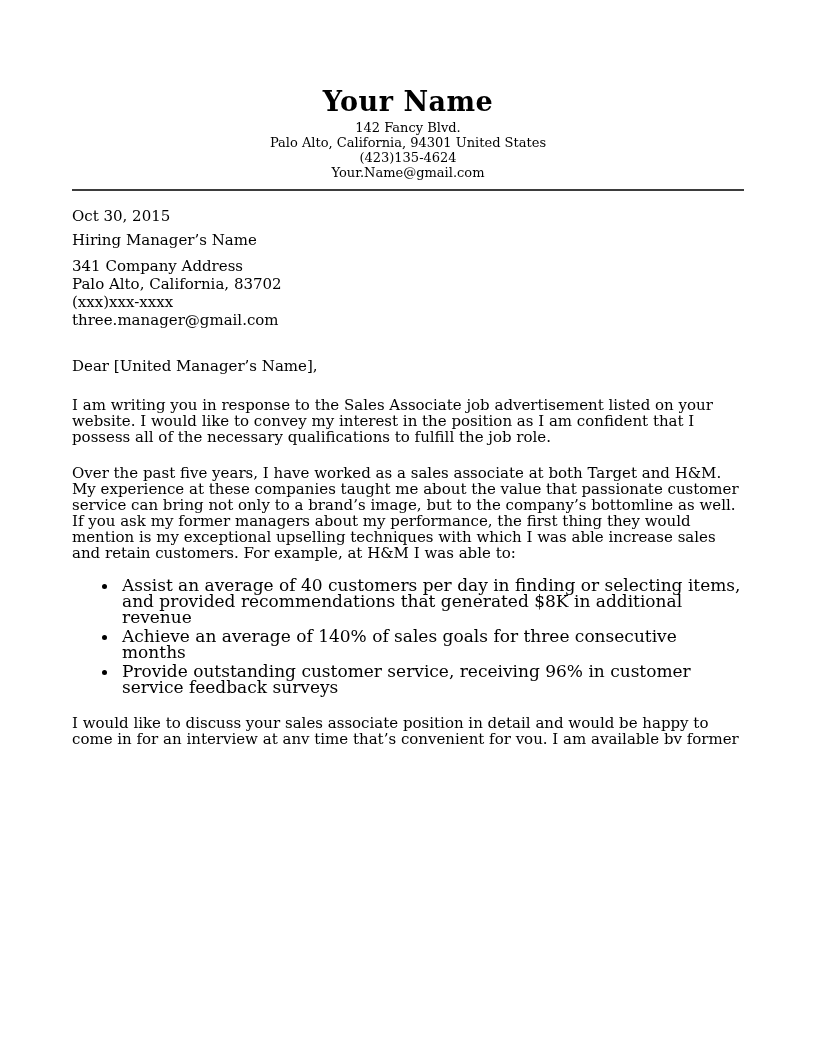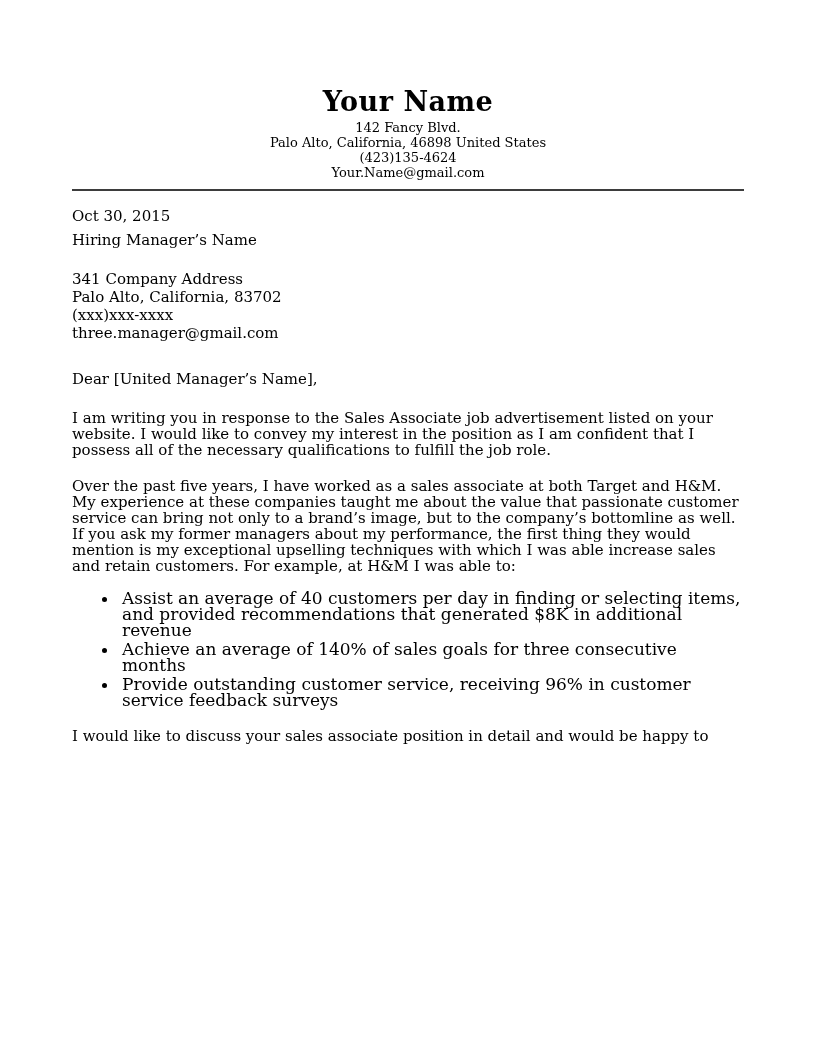--- a/index.html
+++ b/index.html
@@ -40,21 +40,21 @@
     border-top: 2px solid #3d3d3d;
     margin-top: 9px;
   }
 
   
   .date-block { margin-top: 13px; }
   .date-line, .manager-line {
     font-size: 15px;
     line-height: 24px;
   }
-  .company-block { margin-top: 18px; }
+  .company-block { margin-top: 5px; }
   .company-line {
     font-size: 15px;
     line-height: 18px;
   }
 
   
   .salutation {
     margin-top: 26px;
     font-size: 15px;
     line-height: 22px;
@@ -93,21 +93,21 @@
   }
 </style>
 </head>
 <body>
 
 <div class="page">
 
   <header class="letterhead">
     <div class="letterhead-name">Your Name</div>
     <div class="letterhead-line">142 Fancy Blvd.</div>
-    <div class="letterhead-line">Palo Alto, California, 46898 United States</div>
+    <div class="letterhead-line">Palo Alto, California, 94301 United States</div>
     <div class="letterhead-line">(423)135-4624</div>
     <div class="letterhead-line">Your.Name@gmail.com</div>
   </header>
   <hr class="letterhead-divider">
 
   <section class="date-block">
     <div class="date-line">Oct 30, 2015</div>
     <div class="manager-line">Hiring Manager’s Name</div>
     <div class="company-block">
       <div class="company-line">341 Company Address</div>

